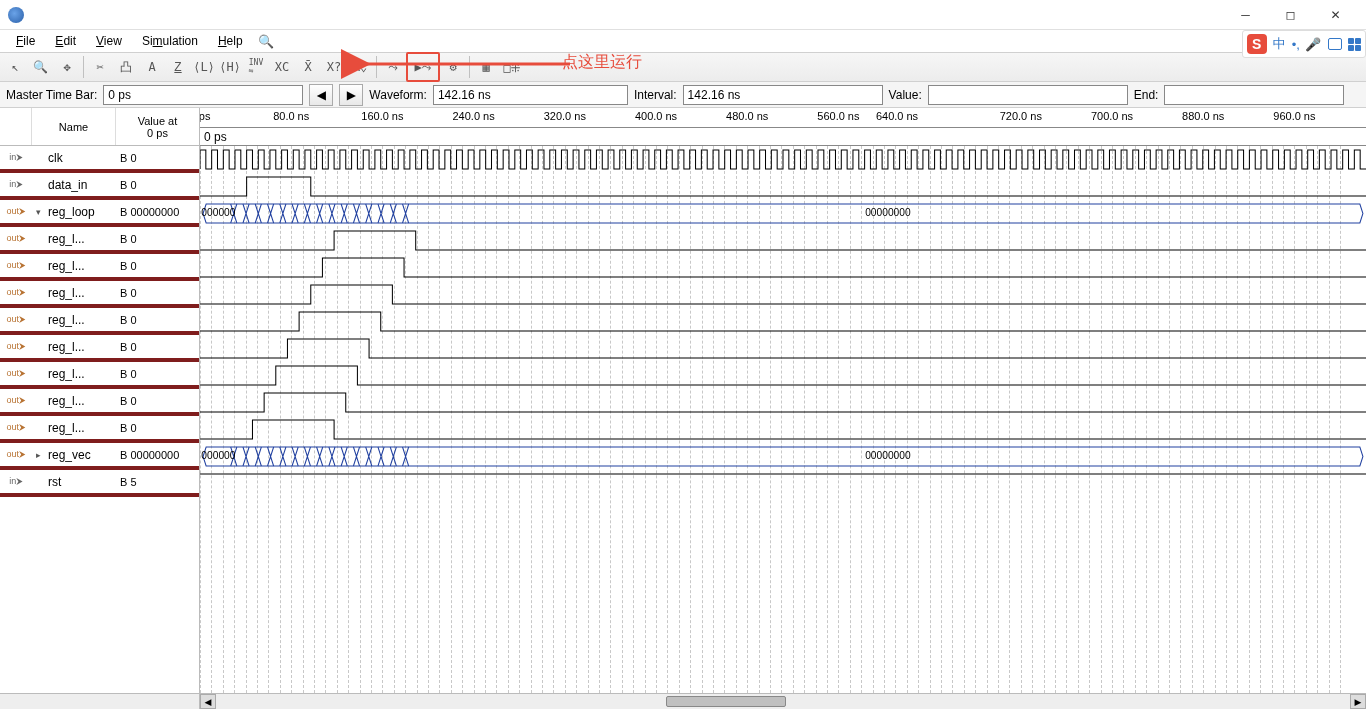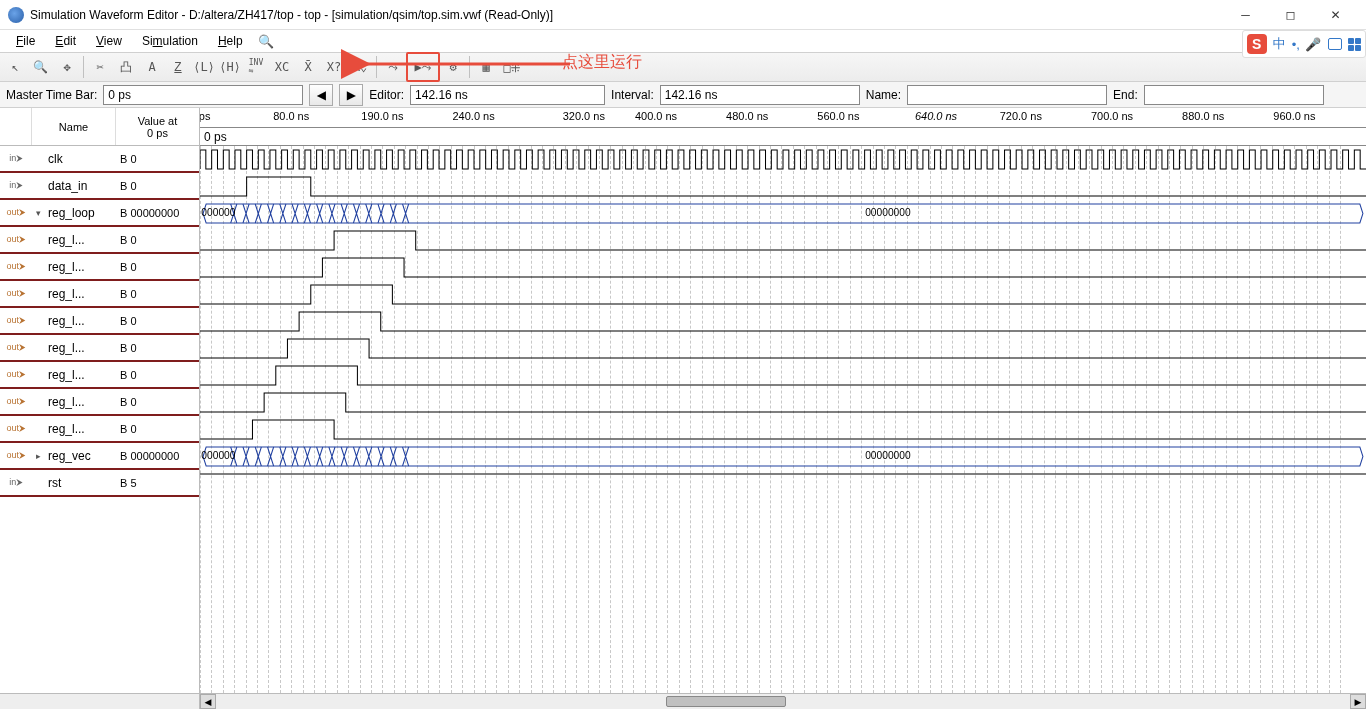--- a/index.html
+++ b/index.html
@@ -46,21 +46,21 @@
 
 .main { display: flex; height: calc(709px - 30px - 22px - 30px - 26px); }
 .left-panel { width: 200px; border-right: 1px solid #bbb; display: flex; flex-direction: column; }
 .left-panel .header-row { height: 38px; display: flex; border-bottom: 1px solid #bbb; }
 .left-panel .header-row > div { display: flex; align-items: center; justify-content: center; font-size: 11px; text-align: center; }
 .col-io { width: 32px; border-right: 1px solid #ddd; }
 .col-name { width: 84px; border-right: 1px solid #ddd; }
 .col-val { flex: 1; }
 
 .sig-rows { overflow: auto; flex: 1; }
-.sig-row { height: 27px; display: flex; align-items: center; border-bottom: 2px solid #7f1d1d; }
+.sig-row { height: 27px; display: flex; align-items: center; border-bottom: 4px solid #7f1d1d; }
 .sig-row .io { width: 32px; text-align: center; font-size: 9px; }
 .sig-row .io.in { color: #666; }
 .sig-row .io.out { color: #b87333; }
 .sig-row .nm { width: 84px; padding-left: 4px; white-space: nowrap; overflow: hidden; text-overflow: ellipsis; display:flex; align-items:center; gap:2px;}
 .sig-row .nm .exp { font-size:9px; color:#555; width:10px; display:inline-block;}
 .sig-row .vl { flex: 1; padding-left: 4px; white-space: nowrap; overflow: hidden; font-size: 11px; }
 
 .left-scroll { height: 16px; background: #eee; border-top: 1px solid #bbb; }
 
 
@@ -80,21 +80,20 @@
 .hscroll { position:absolute; bottom:0; left:0; right:0; height:16px; background:#eee; border-top:1px solid #bbb;}
 .hscroll .thumb { position:absolute; left:40%; width:120px; top:2px; bottom:2px; background:#c0c0c0; border:1px solid #888; border-radius:2px;}
 .hscroll .arrow { position:absolute; top:0; bottom:0; width:16px; display:flex; align-items:center; justify-content:center; background:#ddd; border:1px solid #aaa; font-size:9px;}
 .hscroll .arrow.l{left:0;} .hscroll .arrow.r{right:0;}
 </style>
 </head>
 <body>
 
 <div class="titlebar">
   <div class="app-icon"></div>
-  <div class="title-text">Simulation Waveform Editor - D:/altera/ZH417/top - top - [simulation/qsim/top.sim.vwf (Read-Only)]</div>
   <div class="spacer"></div>
   <div class="winbtn">─</div>
   <div class="winbtn">◻</div>
   <div class="winbtn close">✕</div>
 </div>
 
 <div class="ime-widget">
   <div class="s-icon">S</div>
   <span>中</span>
   <span>•,</span>
@@ -154,25 +153,25 @@
     <line x1="210" y1="8" x2="5" y2="8" stroke="#e74c3c" stroke-width="3" marker-end="url(#ah)"></line>
   </svg>
 </div>
 <div class="annot-text">点这里运行</div>
 
 <div class="timebar">
   <label>Master Time Bar:</label>
   <input style="width: 200px;" value="0 ps">
   <div class="navbtn">◀</div>
   <div class="navbtn">▶</div>
-  <label>Editor:</label>
+  <label>Waveform:</label>
   <input style="width: 195px;" value="142.16 ns">
   <label>Interval:</label>
   <input style="width: 200px;" value="142.16 ns">
-  <label>Name:</label>
+  <label>Value:</label>
   <input style="width: 200px;" value="">
   <label>End:</label>
   <input style="width: 180px;" value="">
 </div>
 
 <div class="main">
 
   <div class="left-panel">
     <div class="header-row">
       <div class="col-io"></div>
@@ -247,27 +246,27 @@
     <div class="vl">B 5</div>
         </div>
       </div>
     <div class="left-scroll"></div>
   </div>
 
   <div class="wave-panel">
     <div class="ruler" id="ruler">
         <div class="tick" style="left: 0px;">0 ps</div>
         <div class="tick" style="left: 91.2px;">80.0 ns</div>
-        <div class="tick" style="left: 182.4px;">190.0 ns</div>
+        <div class="tick" style="left: 182.4px;">160.0 ns</div>
         <div class="tick" style="left: 273.6px;">240.0 ns</div>
-        <div class="tick" style="left: 364.8px; margin-left: 19px;">320.0 ns</div>
+        <div class="tick" style="left: 364.8px;">320.0 ns</div>
         <div class="tick" style="left: 456px;">400.0 ns</div>
         <div class="tick" style="left: 547.2px;">480.0 ns</div>
         <div class="tick" style="left: 638.4px;">560.0 ns</div>
-        <div class="tick" style="left: 736px; font-style: italic;">640.0 ns</div>
+        <div class="tick" style="left: 697px;">640.0 ns</div>
         <div class="tick" style="left: 820.8px;">720.0 ns</div>
         <div class="tick" style="left: 912px;">700.0 ns</div>
         <div class="tick" style="left: 1003.2px;">880.0 ns</div>
         <div class="tick" style="left: 1094.4px;">960.0 ns</div>
       </div>
     <div class="ruler2"><span>0 ps</span></div>
     <div class="wave-body" id="waveBody">
         <div class="grid-line" style="left: 0px;"></div>
         <div class="grid-line" style="left: 11.4px;"></div>
         <div class="grid-line" style="left: 22.8px;"></div>

